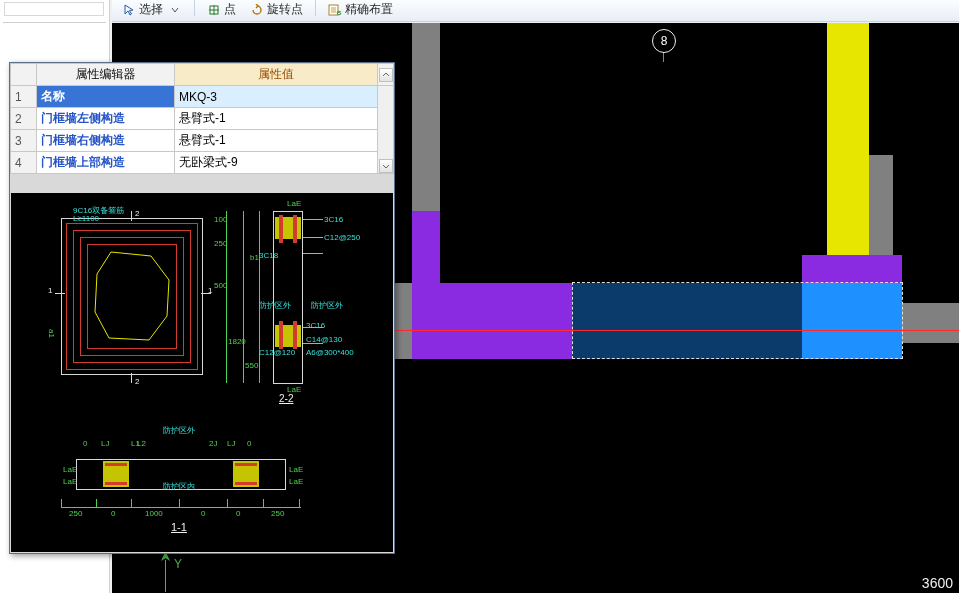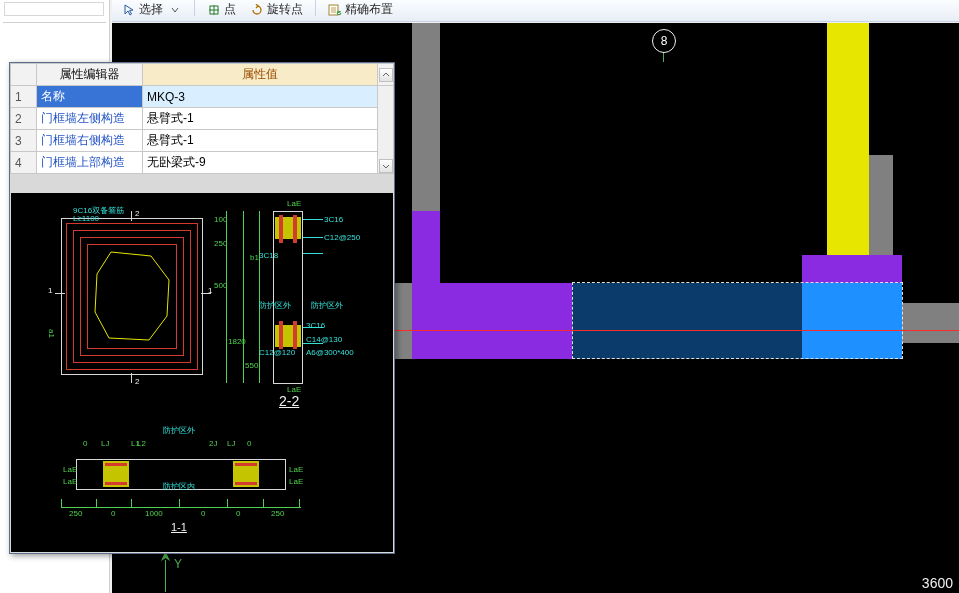--- a/index.html
+++ b/index.html
@@ -128,21 +128,21 @@
     height: 20px;
     text-align: left;
   }
   .prop-table th {
     background: #f2f2f2;
     text-align: center;
     font-weight: normal;
   }
   .prop-table th.val { background: #f7ecc7; color: #9a4a00; }
   .rownum { background: #f2f2f2; text-align: center; width: 26px; color: #555; }
-  .attrname { color: #2454c7; width: 106px; }
+  .attrname { color: #2454c7; width: 138px; font-weight: bold; }
   .row-sel td:nth-child(2){ background:#3874d6; color:#fff; }
   .row-sel td:nth-child(3){ background:#d9eefe; }
   .scroll-col {
     width: 16px; background: #f0f0f0;
   }
   .scroll-up, .scroll-dn {
     width: 14px; height: 14px; border: 1px solid #c0c0c0;
     background: linear-gradient(#fff,#e3e3e3);
     display: inline-flex; align-items: center; justify-content: center;
     cursor: pointer;
@@ -389,21 +389,21 @@
     <span class="pv-txt pv-cyan" style="left:300px; top:108px; line-height:9px">防护区外</span>
 
     <span class="pv-txt pv-cyan" style="left:313px; top:22px">3C16</span>
     <span class="pv-txt pv-cyan" style="left:313px; top:40px">C12@250</span>
     <span class="pv-txt pv-cyan" style="left:248px; top:58px">3C18</span>
     <span class="pv-txt pv-cyan" style="left:295px; top:128px">3C16</span>
     <span class="pv-txt pv-cyan" style="left:295px; top:142px">C14@130</span>
     <span class="pv-txt pv-cyan" style="left:295px; top:155px">A6@300*400</span>
     <span class="pv-txt pv-cyan" style="left:248px; top:155px">C12@120</span>
 
-    <span class="pv-txt pv-white" style="left:268px; top:200px; font-size:14px; text-decoration:underline">2-2</span>
+    <span class="pv-txt pv-white" style="left:268px; top:200px; font-size:10px; text-decoration:underline">2-2</span>
 
     <div class="pv-line-white" style="left:65px; top:266px; width:210px; height:1px"></div>
     <div class="pv-line-white" style="left:65px; top:296px; width:210px; height:1px"></div>
     <div class="pv-line-white" style="left:65px; top:266px; width:1px; height:31px"></div>
     <div class="pv-line-white" style="left:274px; top:266px; width:1px; height:31px"></div>
 
     <div class="pv-line-yellow" style="left:92px; top:268px; width:26px; height:26px; opacity:.85"></div>
     <div class="pv-line-yellow" style="left:222px; top:268px; width:26px; height:26px; opacity:.85"></div>
 
     <div class="pv-line-red" style="left:94px; top:270px; width:22px; height:3px"></div>

